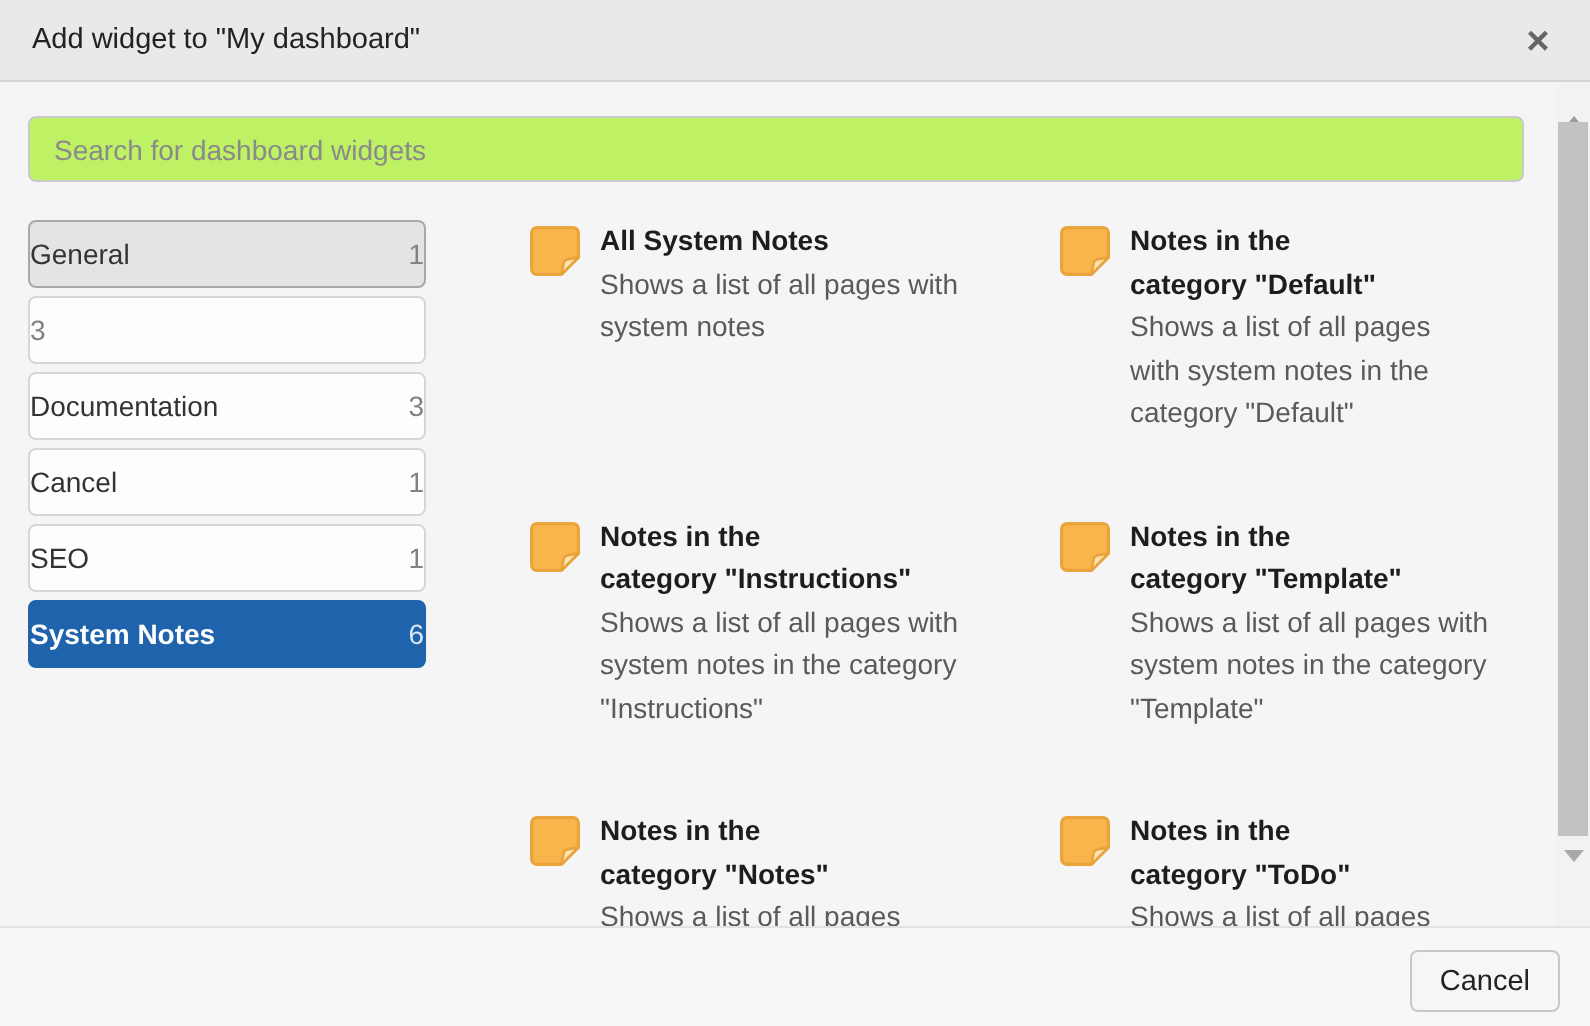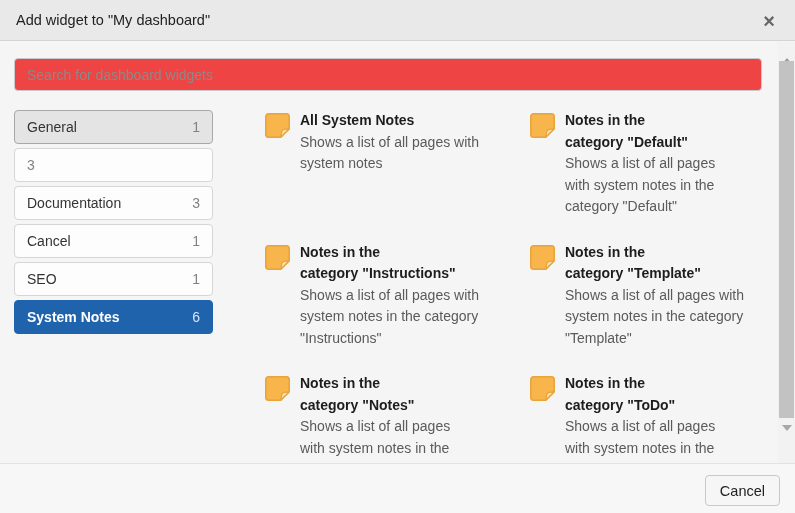--- a/index.html
+++ b/index.html
@@ -14,38 +14,38 @@
     display:flex; align-items:center; padding:0 16px; }
   .dlg-title { font-size:14.5px; color:#222; }
   .close-btn { position:absolute; right:12px; top:7px; width:28px; height:28px; border:none;
     background:transparent; font-size:20px; font-weight:700; color:#666; cursor:pointer;
     line-height:28px; text-align:center; font-family:"Liberation Sans",sans-serif; }
 
   
   .dlg-body { position:absolute; left:0; top:42px; width:795px; height:421px; overflow:hidden; }
 
   .search-input { position:absolute; left:14px; top:16px; width:748px; height:33px;
-    border:1px solid #c9c9c9; border-radius:4px; background:#ef4444; padding:0 12px;
+    border:1px solid #c9c9c9; border-radius:4px; background:#bef264; padding:0 12px;
     font-size:14px; color:#333; font-family:"Liberation Sans",sans-serif; outline:none; }
   .search-input::placeholder { color:#8a8a8a; opacity:1; }
 
   
   .cat-list { position:absolute; left:14px; top:68px; width:199px; }
   .cat-item { height:34px; margin-bottom:4px; border:1px solid #d6d6d6; border-radius:4px;
     background:#fdfdfd; display:flex; align-items:center; justify-content:space-between;
-    padding:0 12px; font-size:14px; color:#333; cursor:pointer; }
+    padding:0 0; font-size:14px; color:#333; cursor:pointer; }
   .cat-item .cat-count { font-size:14px; color:#828282; }
   .cat-item.first { background:#e4e4e4; border-color:#a8a8a8; }
   .cat-item.selected { background:var(--accent,#1f63ad); border-color:var(--accent,#1f63ad);
     color:#fff; font-weight:700; }
   .cat-item.selected .cat-count { color:#dbe6f2; font-weight:400; }
 
   
   .widget-grid { position:absolute; left:264px; top:68px; width:530px;
-    display:grid; grid-template-columns:265px 265px; row-gap:24px; align-items:start; }
+    display:grid; grid-template-columns:265px 265px; row-gap:40px; align-items:start; }
   .widget { display:flex; align-items:flex-start; cursor:pointer; }
   .widget-icon { flex:0 0 27px; margin-top:2px; margin-right:9px; }
   .widget-text { min-width:0; }
   .widget-title { font-size:14px; font-weight:700; color:#1d1d1d; line-height:21.5px;
     white-space:pre-line; }
   .widget-desc { font-size:14px; color:#5a5a5a; line-height:21.5px; white-space:pre-line; }
 
   
   .scrollbar { position:absolute; right:0; top:0; width:17px; height:421px; background:#f2f2f3; }
   .sb-btn { position:absolute; left:0; width:17px; height:17px; background:transparent;

